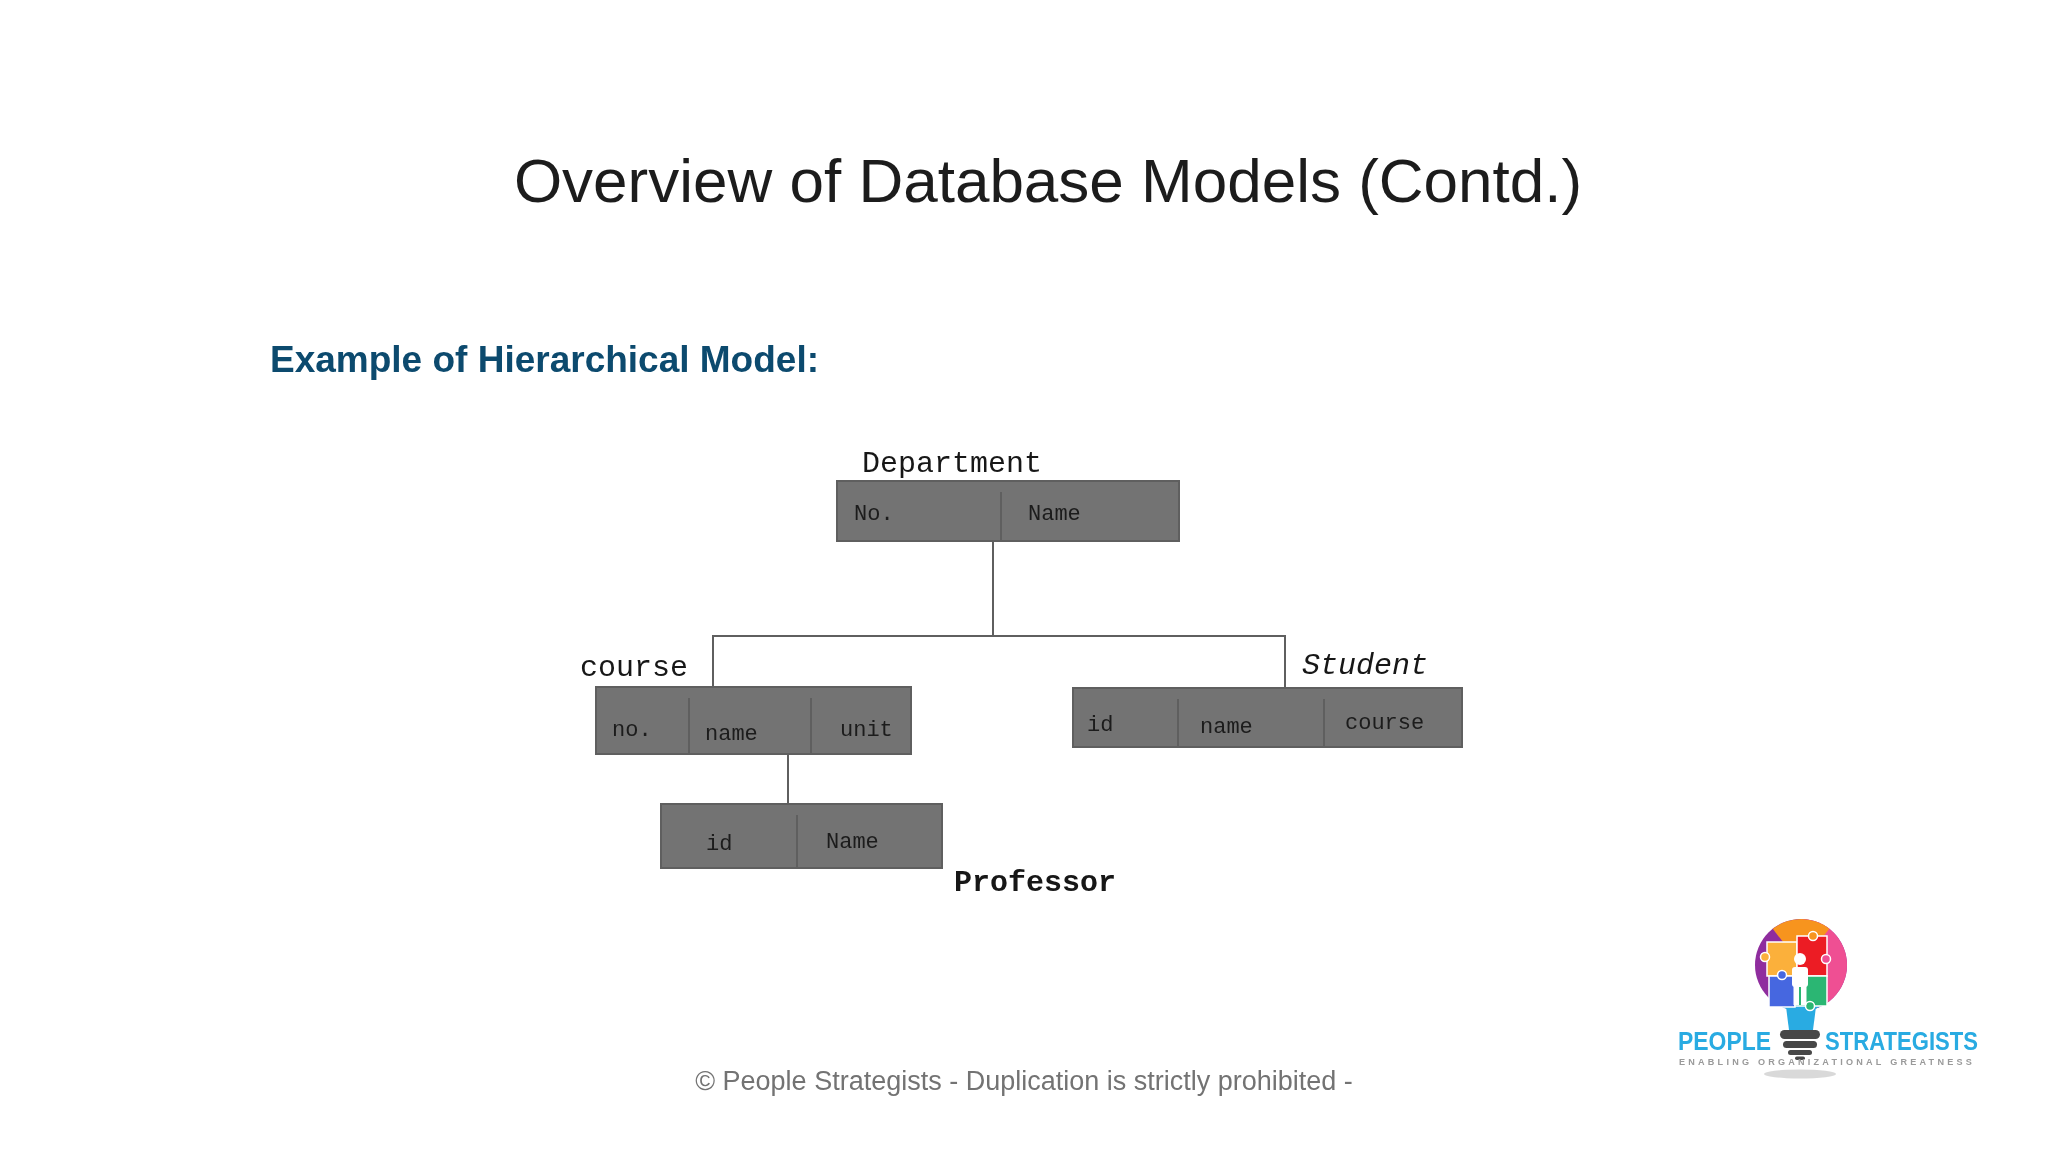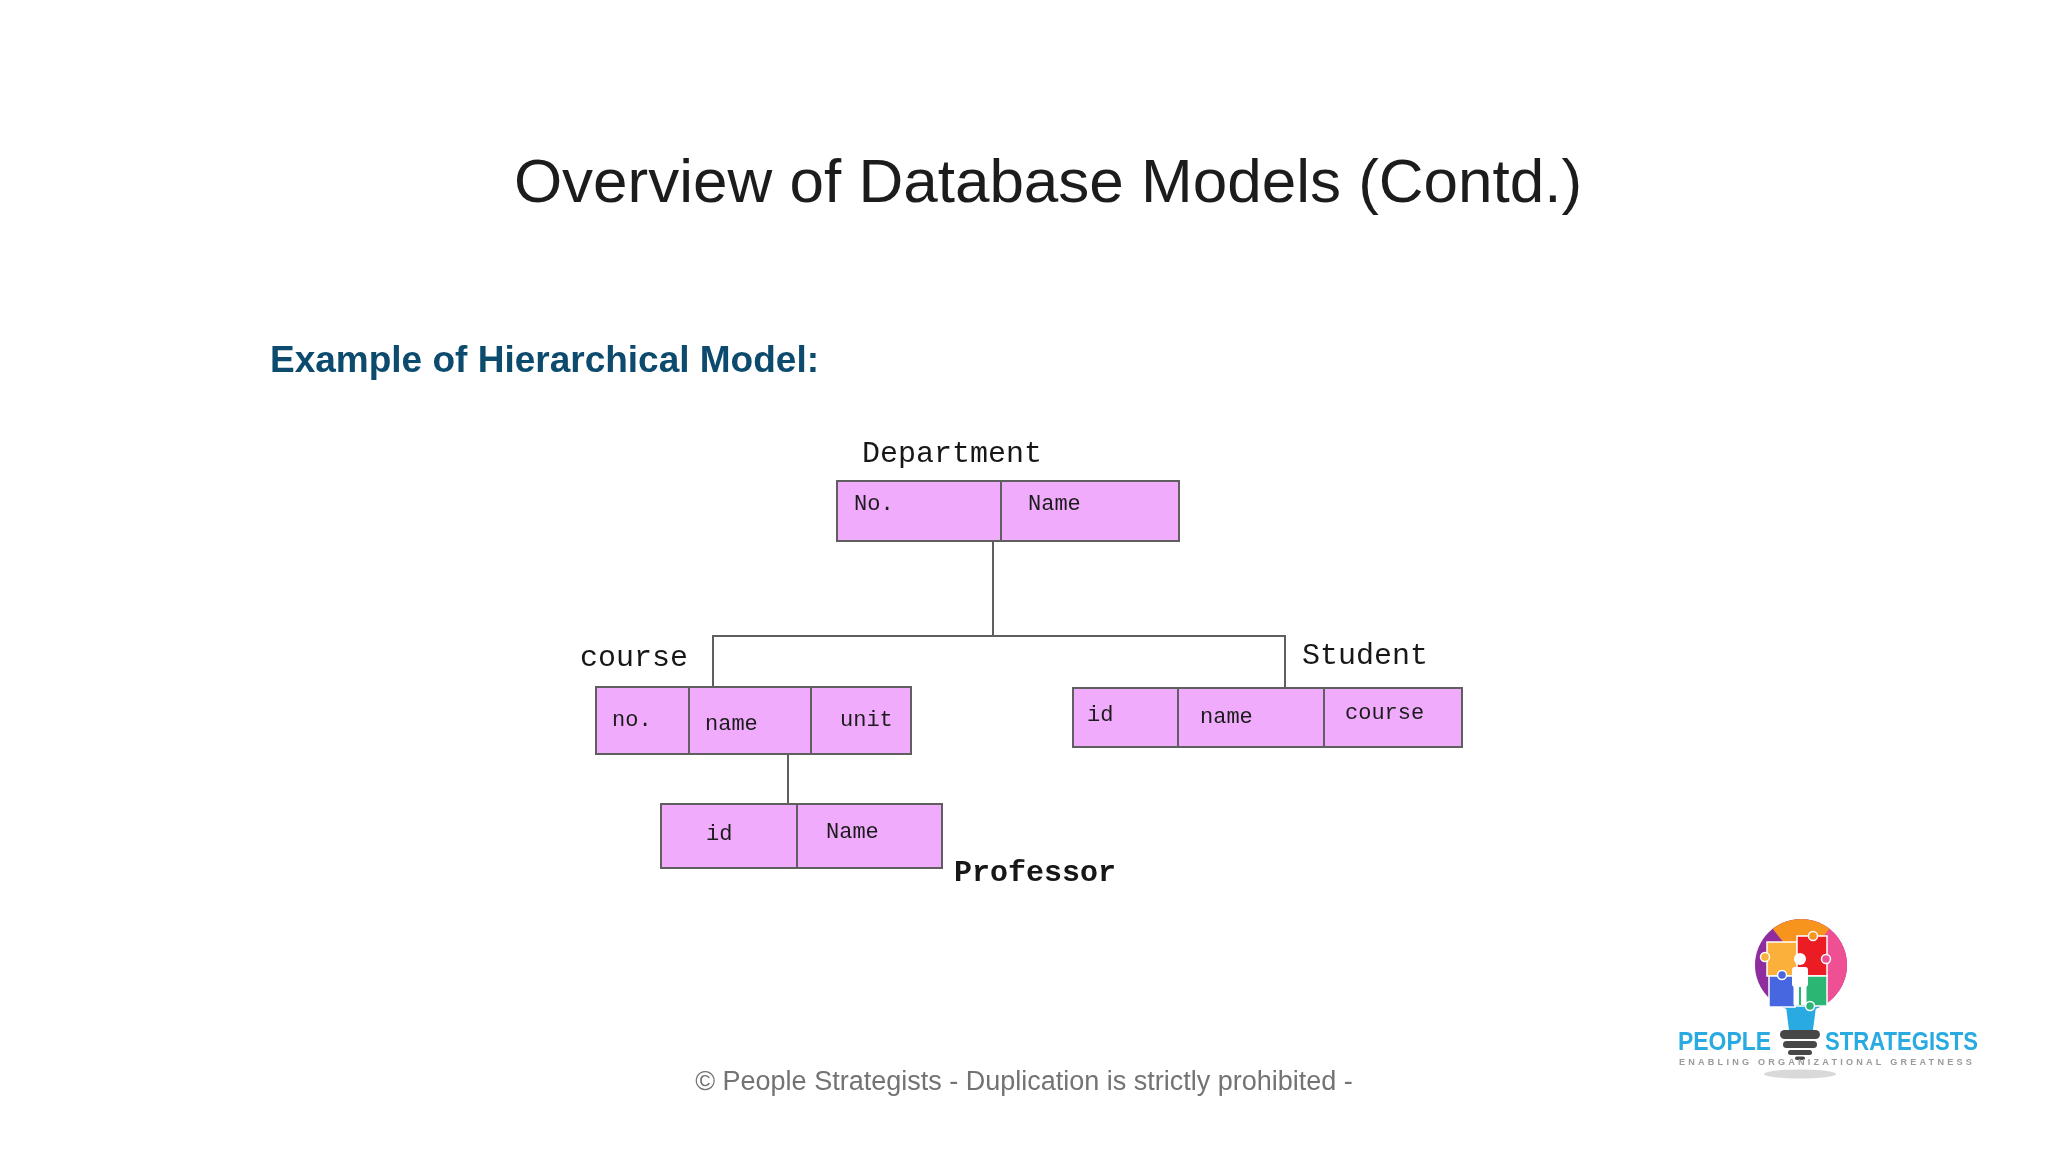--- a/index.html
+++ b/index.html
@@ -1,34 +1,34 @@
 <!DOCTYPE html>
 <html><head>
 <meta charset="utf-8">
 <style>
   html,body{margin:0;padding:0;}
   body{
     width:2048px;height:1152px;background:#ffffff;position:relative;overflow:hidden;
     font-family:"Liberation Sans","DejaVu Sans",sans-serif;color:#1a1a1a;
   }
-  .mono{font-family:"Liberation Mono","DejaVu Sans Mono",monospace;}
+  .mono{font-family:"Liberation Mono","DejaVu Sans Mono",monospace;margin-top:10px;}
   .slide-title{
     position:absolute;left:0;top:145px;width:100%;text-align:center;
     font-size:62px;font-weight:300;letter-spacing:0px;color:#1c1c1c;margin-left:24px;
   }
   .subtitle{
     position:absolute;left:270px;top:339px;
     font-size:37px;font-weight:700;color:#0c4a6e;
   }
   .node-label{
     position:absolute;font-size:30px;color:#171717;white-space:nowrap;
   }
   .box{
     position:absolute;display:flex;flex-direction:row;align-items:stretch;
-    border:2px solid #5f5f5f;background:#f0abfc;box-sizing:border-box;
+    border:2px solid #5f5f5f;background:#737373;box-sizing:border-box;
   }
   .cell{
     box-sizing:border-box;border-right:2px solid #5f5f5f;
     font-size:22px;color:#1c1c1c;line-height:1;white-space:nowrap;
   }
   .cell:last-child{border-right:none;}
   .line{position:absolute;background:#5f5f5f;}
   .footer{
     position:absolute;left:0;top:1063px;width:100%;text-align:center;
     font-size:27px;line-height:37px;font-weight:300;color:#737373;
@@ -39,21 +39,21 @@
 <body>
 
 <div class="slide-title">Overview of Database Models (Contd.)</div>
 
 <div class="subtitle">Example of Hierarchical Model:</div>
 
 <div>
 
   <div class="node-label mono" style="left:862px;top:437px;">Department</div>
   <div class="node-label mono" style="left:580px;top:641px;">course</div>
-  <div class="node-label mono" style="left:1302px;top:639px;">Student</div>
+  <div class="node-label mono" style="left:1302px;top:639px;font-style:italic;">Student</div>
   <div class="node-label mono" style="left:954px;top:856px;font-weight:bold;">Professor</div>
 
   <div class="box" style="left:836px;top:480px;width:344px;height:62px;">
     <div class="cell mono" style="width:164px;padding:12px 0 0 16px;">No.</div>
     <div class="cell mono" style="width:176px;padding:12px 0 0 26px;">Name</div>
   </div>
 
   <div class="box" style="left:595px;top:686px;width:317px;height:69px;">
     <div class="cell mono" style="width:93px;padding:22px 0 0 15px;">no.</div>
     <div class="cell mono" style="width:122px;padding:26px 0 0 15px;">name</div>

